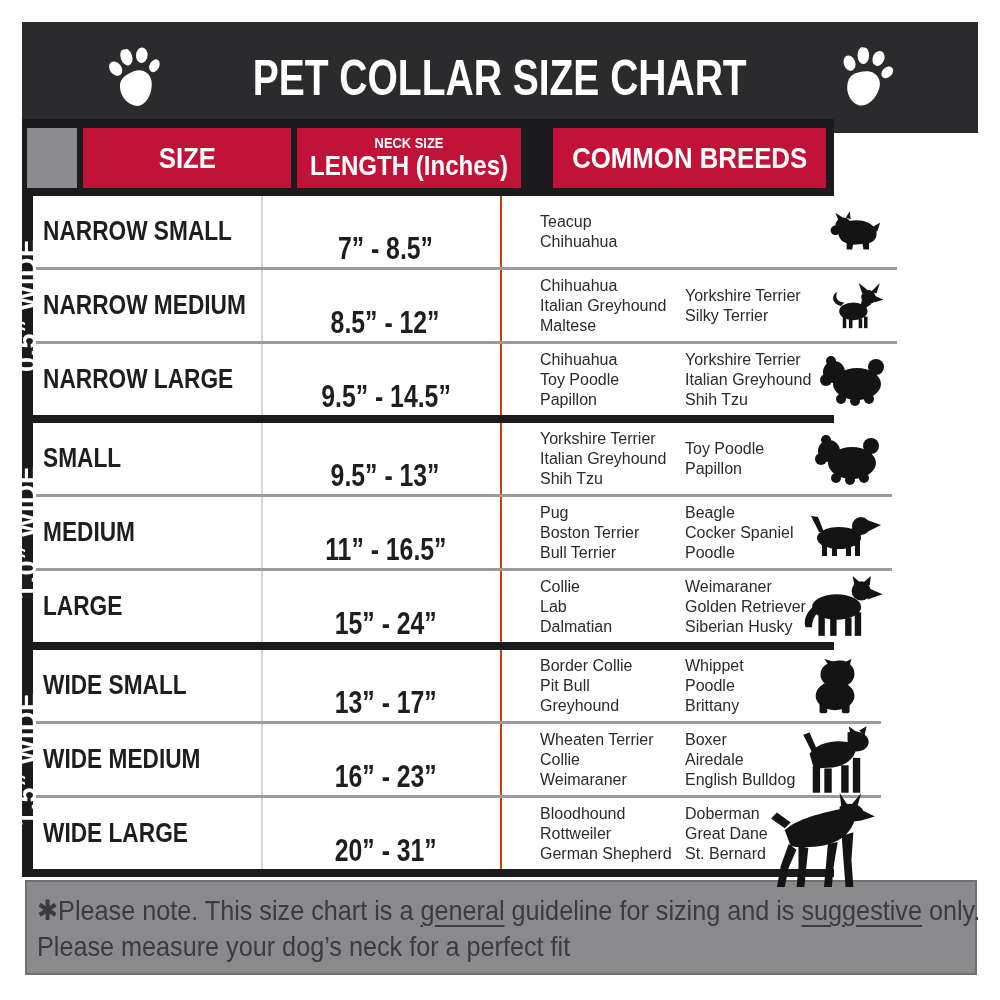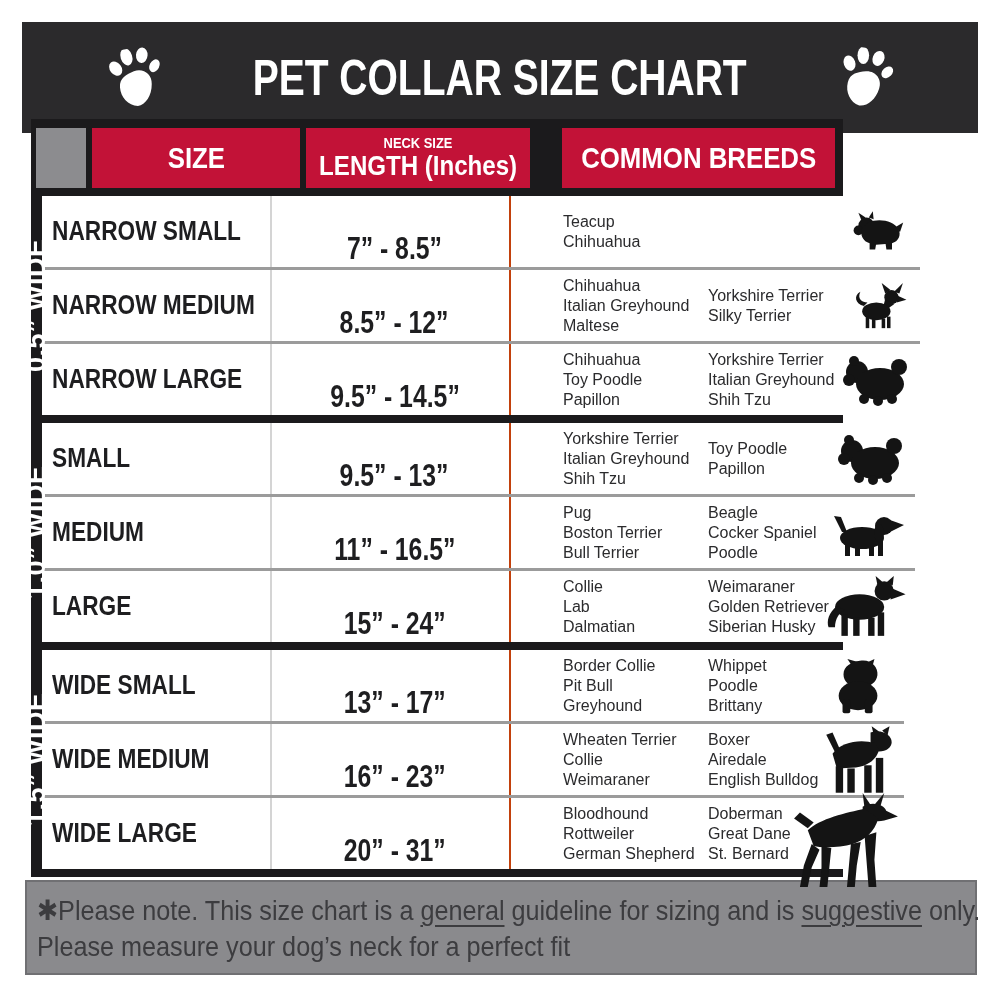--- a/index.html
+++ b/index.html
@@ -11,21 +11,21 @@
   .title-bar{position:absolute;left:22px;top:22px;width:956px;height:111px;
              background:var(--header-bar,#2B2A2C);display:flex;align-items:center;justify-content:center;}
   .title{color:#fff;font-size:50px;font-weight:bold;margin:0;letter-spacing:0;
          transform:scaleX(0.78);transform-origin:center;white-space:nowrap;}
   .paw{position:absolute;top:50%;width:58px;height:60px;}
   .paw svg{width:100%;height:100%;}
   .paw.left{left:84px;transform:translateY(-50%) rotate(-10deg);}
   .paw.right{right:84px;transform:translateY(-50%) rotate(8deg);}
 
   
-  .table{position:absolute;left:31px;top:119px;width:812px;height:758px;
+  .table{position:absolute;left:22px;top:119px;width:812px;height:758px;
          background:var(--table-border,#1B1A1C);box-sizing:border-box;
          padding:9px 8px 8px 5px;z-index:2;}
   .header-row{display:flex;height:60px;margin-bottom:8px;}
   .corner{width:55px;margin-right:6px;background:var(--corner-gray,#8C8C8F);}
   .hcell{background:var(--accent-red,#C21237);color:#fff;display:flex;align-items:center;justify-content:center;}
   .h-size{width:228px;margin-right:6px;font-size:30px;font-weight:bold;}
   .h-neck{width:224px;margin-right:6px;flex-direction:column;line-height:1.05;justify-content:center;}
   .h-breeds{flex:1;font-size:30px;font-weight:bold;margin-left:26px;}
   .neck-sub{font-size:15px;font-weight:bold;}
   .neck-main{font-size:28px;font-weight:bold;}
@@ -42,21 +42,21 @@
   .row + .row{border-top:3px solid #9B9B9B;}
   .cell{box-sizing:border-box;overflow:visible;}
   .cell-size{width:230px;border-right:2px solid #D4D4D4;display:flex;align-items:center;padding-left:10px;}
   .size-label{font-size:27px;font-weight:bold;color:#1E1E20;transform:scaleX(0.84);transform-origin:left center;white-space:nowrap;}
   .cell-neck{width:231px;border-right:2px solid #c2410c;display:flex;align-items:flex-end;justify-content:center;}
   .neck-value{font-size:31px;font-weight:bold;color:#1E1E20;transform:scaleX(0.80);transform-origin:center;white-space:nowrap;}
   .cell-breeds{flex:1;position:relative;display:flex;padding-left:30px;}
   .breed-col{display:flex;flex-direction:column;justify-content:center;line-height:20px;}
   .breed-col.col1{width:145px;}
   .breed-col.col2{flex:1;padding-right:86px;}
-  .breed-line{font-size:16px;color:#2B2B2D;white-space:nowrap;margin-left:14px;}
+  .breed-line{font-size:16px;color:#2B2B2D;white-space:nowrap;}
 
   .dog-icon{position:absolute;right:6px;top:50%;transform:translateY(-50%);
             width:78px;height:56px;display:flex;align-items:center;justify-content:flex-end;}
   .dog-icon svg{width:100%;height:100%;}
   .dog-icon[data-name="yorkshire-terrier-icon"]{width:56px;height:44px;right:12px;}
   .dog-icon[data-name="chihuahua-icon"]{width:62px;height:50px;right:10px;}
   .dog-icon[data-name="shih-tzu-icon"]{width:70px;height:54px;right:8px;}
   .dog-icon[data-name="beagle-icon"]{width:82px;height:50px;}
   .dog-icon[data-name="shepherd-icon"]{width:86px;height:62px;}
   .dog-icon[data-name="bulldog-icon"]{width:62px;height:58px;right:14px;}

